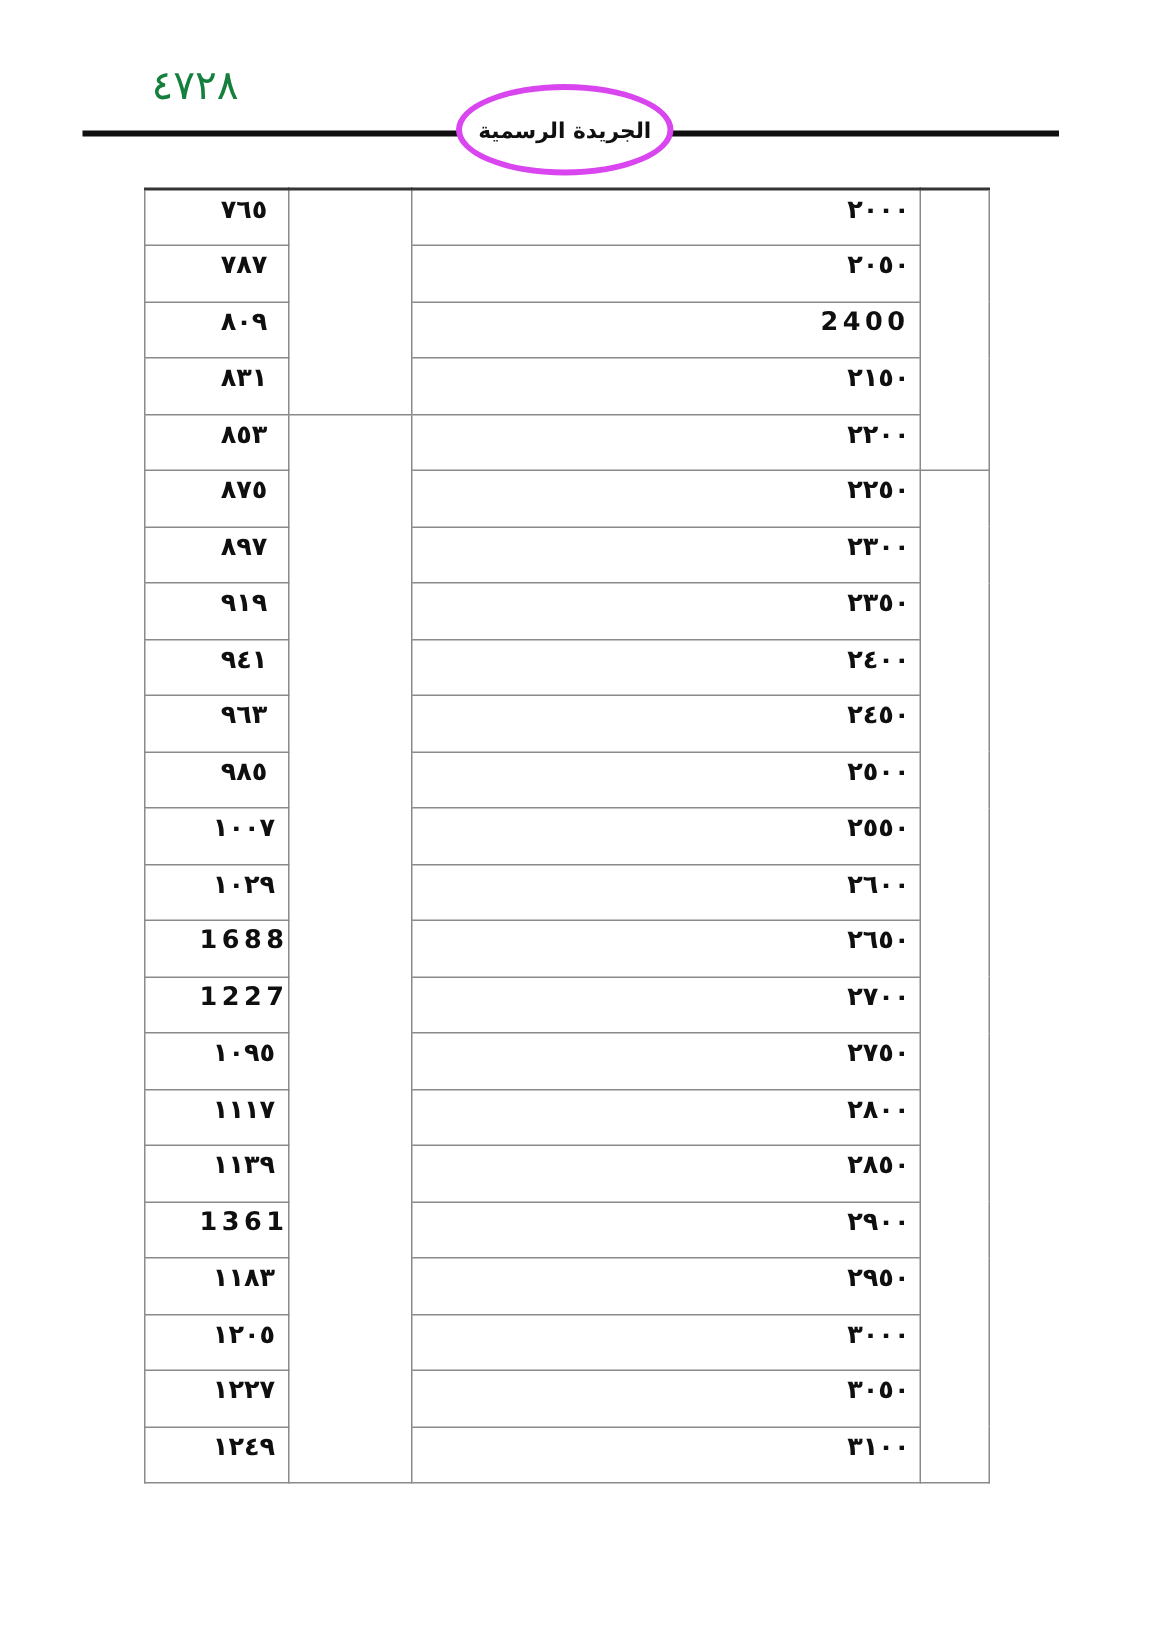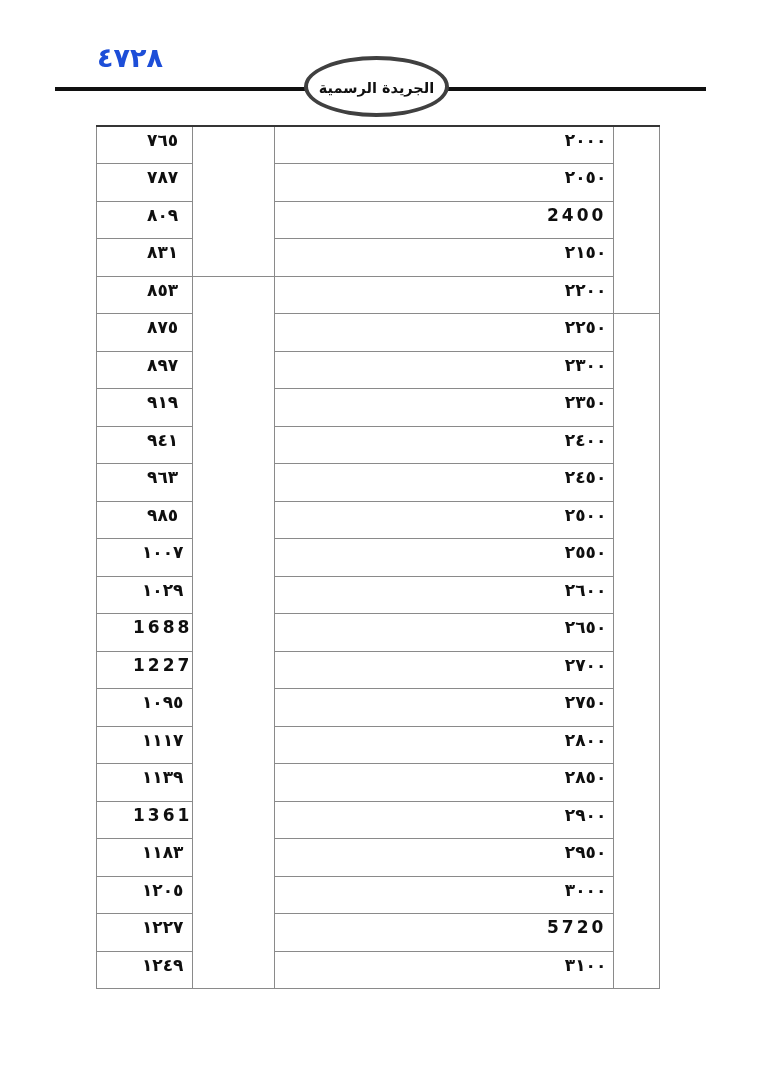--- a/index.html
+++ b/index.html
@@ -12,37 +12,37 @@
     position: relative;
     width: 768px; height: 1086px;
     background: #ffffff;
     overflow: hidden;
   }
   
   .page-number {
     position: absolute;
     top: 42px; left: 82px; width: 96px;
     text-align: center;
-    font-size: 27px; font-weight: 700;
-    color: #1d4ed8;
+    font-size: 27px; font-weight: 400;
+    color: #15803d;
     letter-spacing: 6px;
     white-space: nowrap;
   }
   .header-rule {
     position: absolute;
     top: 87px; left: 55px;
     width: 651px; height: 4px;
     background: #101010;
   }
   .title-ellipse {
     position: absolute;
     top: 56px; left: 304px;
     width: 145px; height: 61px;
     background: #ffffff;
-    border: 4px solid #404040;
+    border: 4px solid #d946ef;
     border-radius: 50%;
     display: flex; align-items: center; justify-content: center;
   }
   .title-ellipse .gazette-title {
     direction: rtl;
     font-size: 14.5px; font-weight: 700;
     color: #101010;
     padding-top: 3px;
     white-space: nowrap;
   }
@@ -184,21 +184,21 @@
         <tr>
           <td class="left-num-cell num">١١٨٣</td>
           <td class="wide-num-cell num">٢٩٥٠</td>
         </tr>
         <tr>
           <td class="left-num-cell num">١٢٠٥</td>
           <td class="wide-num-cell num">٣٠٠٠</td>
         </tr>
         <tr>
           <td class="left-num-cell num">١٢٢٧</td>
-          <td class="wide-num-cell num">5720</td>
+          <td class="wide-num-cell num">٣٠٥٠</td>
         </tr>
         <tr>
           <td class="left-num-cell num">١٢٤٩</td>
           <td class="wide-num-cell num">٣١٠٠</td>
         </tr>
       </tbody>
   </table>
 
 </div>
 

